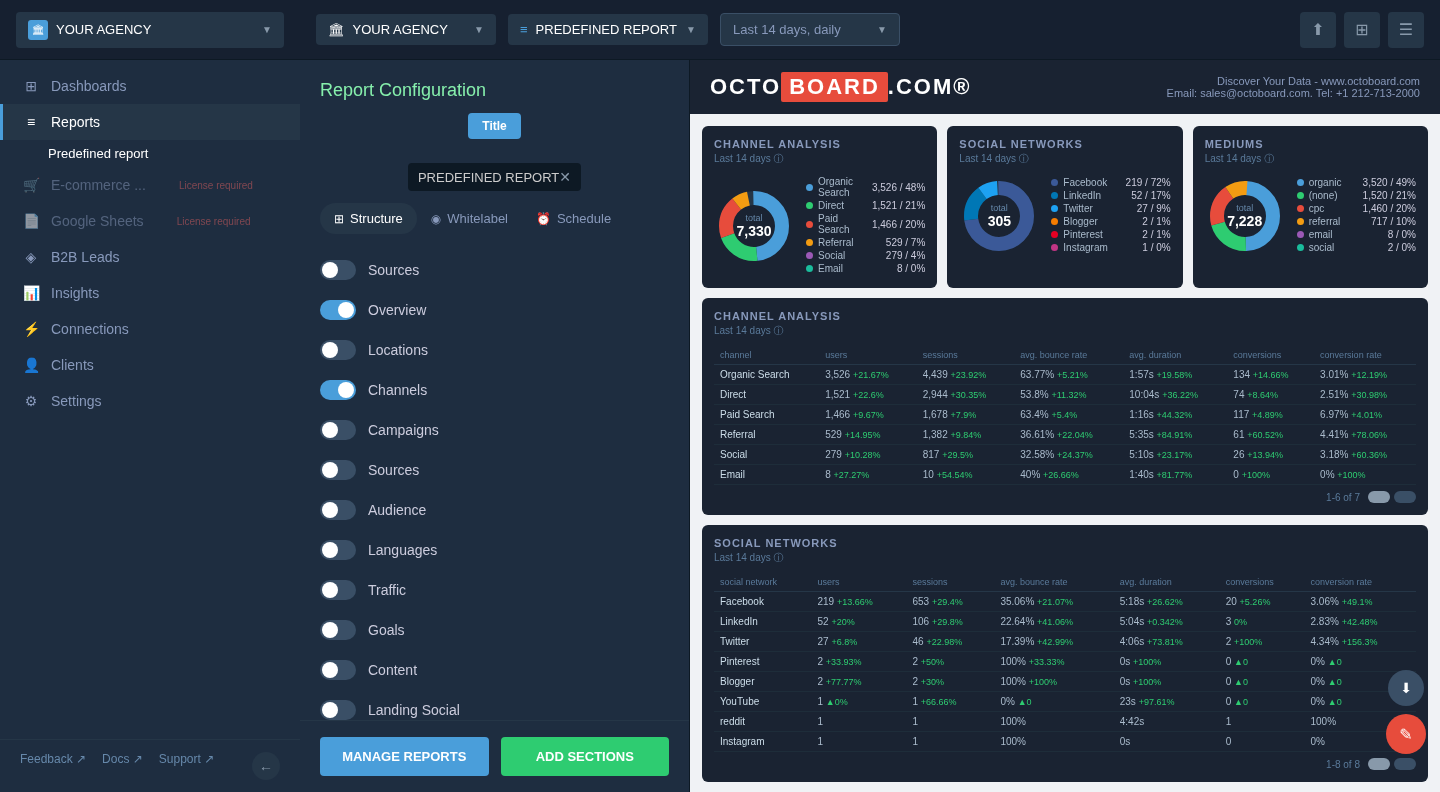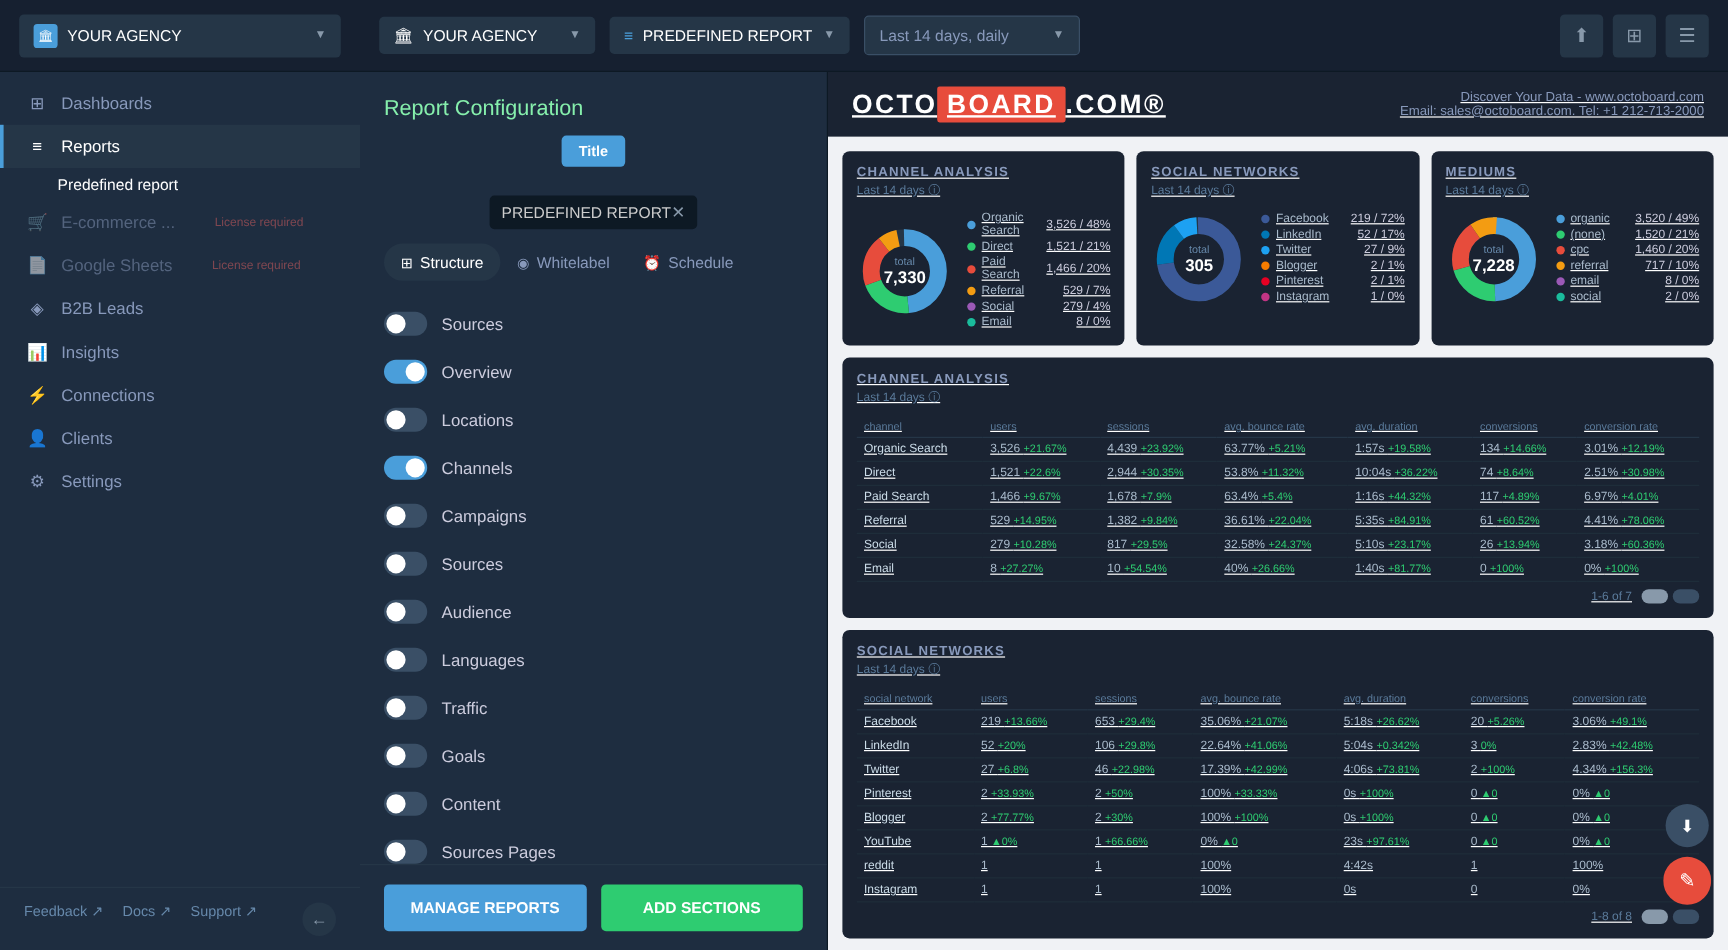--- a/index.html
+++ b/index.html
@@ -48,21 +48,21 @@
     .toggle { width: 36px; height: 20px; background: #3a4f66; border-radius: 10px; cursor: pointer; position: relative; flex-shrink: 0; }
     .toggle.on { background: #4a9eda; }
     .toggle::after { content: ''; width: 16px; height: 16px; background: #fff; border-radius: 50%; position: absolute; top: 2px; left: 2px; transition: left 0.2s; }
     .toggle.on::after { left: 18px; }
     .section-label { font-size: 14px; color: #ccd; }
     .config-footer { padding: 16px 20px; display: flex; gap: 12px; border-top: 1px solid #253647; justify-content: flex-end; }
     .btn-manage { background: #4a9eda; color: #fff; border: none; padding: 12px 20px; border-radius: 4px; font-size: 13px; font-weight: 600; cursor: pointer; flex: 1; }
     .btn-add { background: #2ecc71; color: #fff; border: none; padding: 12px 20px; border-radius: 4px; font-size: 13px; font-weight: 600; cursor: pointer; flex: 1; }
 
     
-    .preview-panel { flex: 1; background: #c2410c; overflow-y: auto; text-decoration: underline; }
+    .preview-panel { flex: 1; background: #c2410c; overflow-y: auto; }
     .preview-inner { background: #fff; min-height: 100%; }
     .preview-header { background: #1a2332; padding: 12px 20px; display: flex; justify-content: space-between; align-items: center; }
     .octoboard-logo { display: flex; align-items: center; gap: 0; font-size: 22px; font-weight: 700; color: #fff; letter-spacing: 2px; }
     .logo-board { background: #e74c3c; padding: 2px 8px; border-radius: 2px; color: #fff; }
     .preview-contact { text-align: right; font-size: 11px; color: #8899bb; }
 
     
     .charts-area { padding: 12px; background: #f0f2f5; }
     .charts-row { display: flex; gap: 10px; margin-bottom: 10px; }
     .chart-card { background: #1a2332; border-radius: 6px; padding: 12px; flex: 1; }
@@ -252,21 +252,21 @@
           <div class="section-item">
     <div class="toggle "></div>
     <span class="section-label">Goals</span>
   </div>
           <div class="section-item">
     <div class="toggle "></div>
     <span class="section-label">Content</span>
   </div>
           <div class="section-item">
     <div class="toggle "></div>
-    <span class="section-label">Sources Pages</span>
+    <span class="section-label">Landing Social</span>
   </div>
         </div>
       <div class="config-footer">
         <button class="btn-manage">MANAGE REPORTS</button>
         <button class="btn-add">ADD SECTIONS</button>
       </div>
     </div>
 
     <div class="preview-panel">
       <div class="preview-inner">

